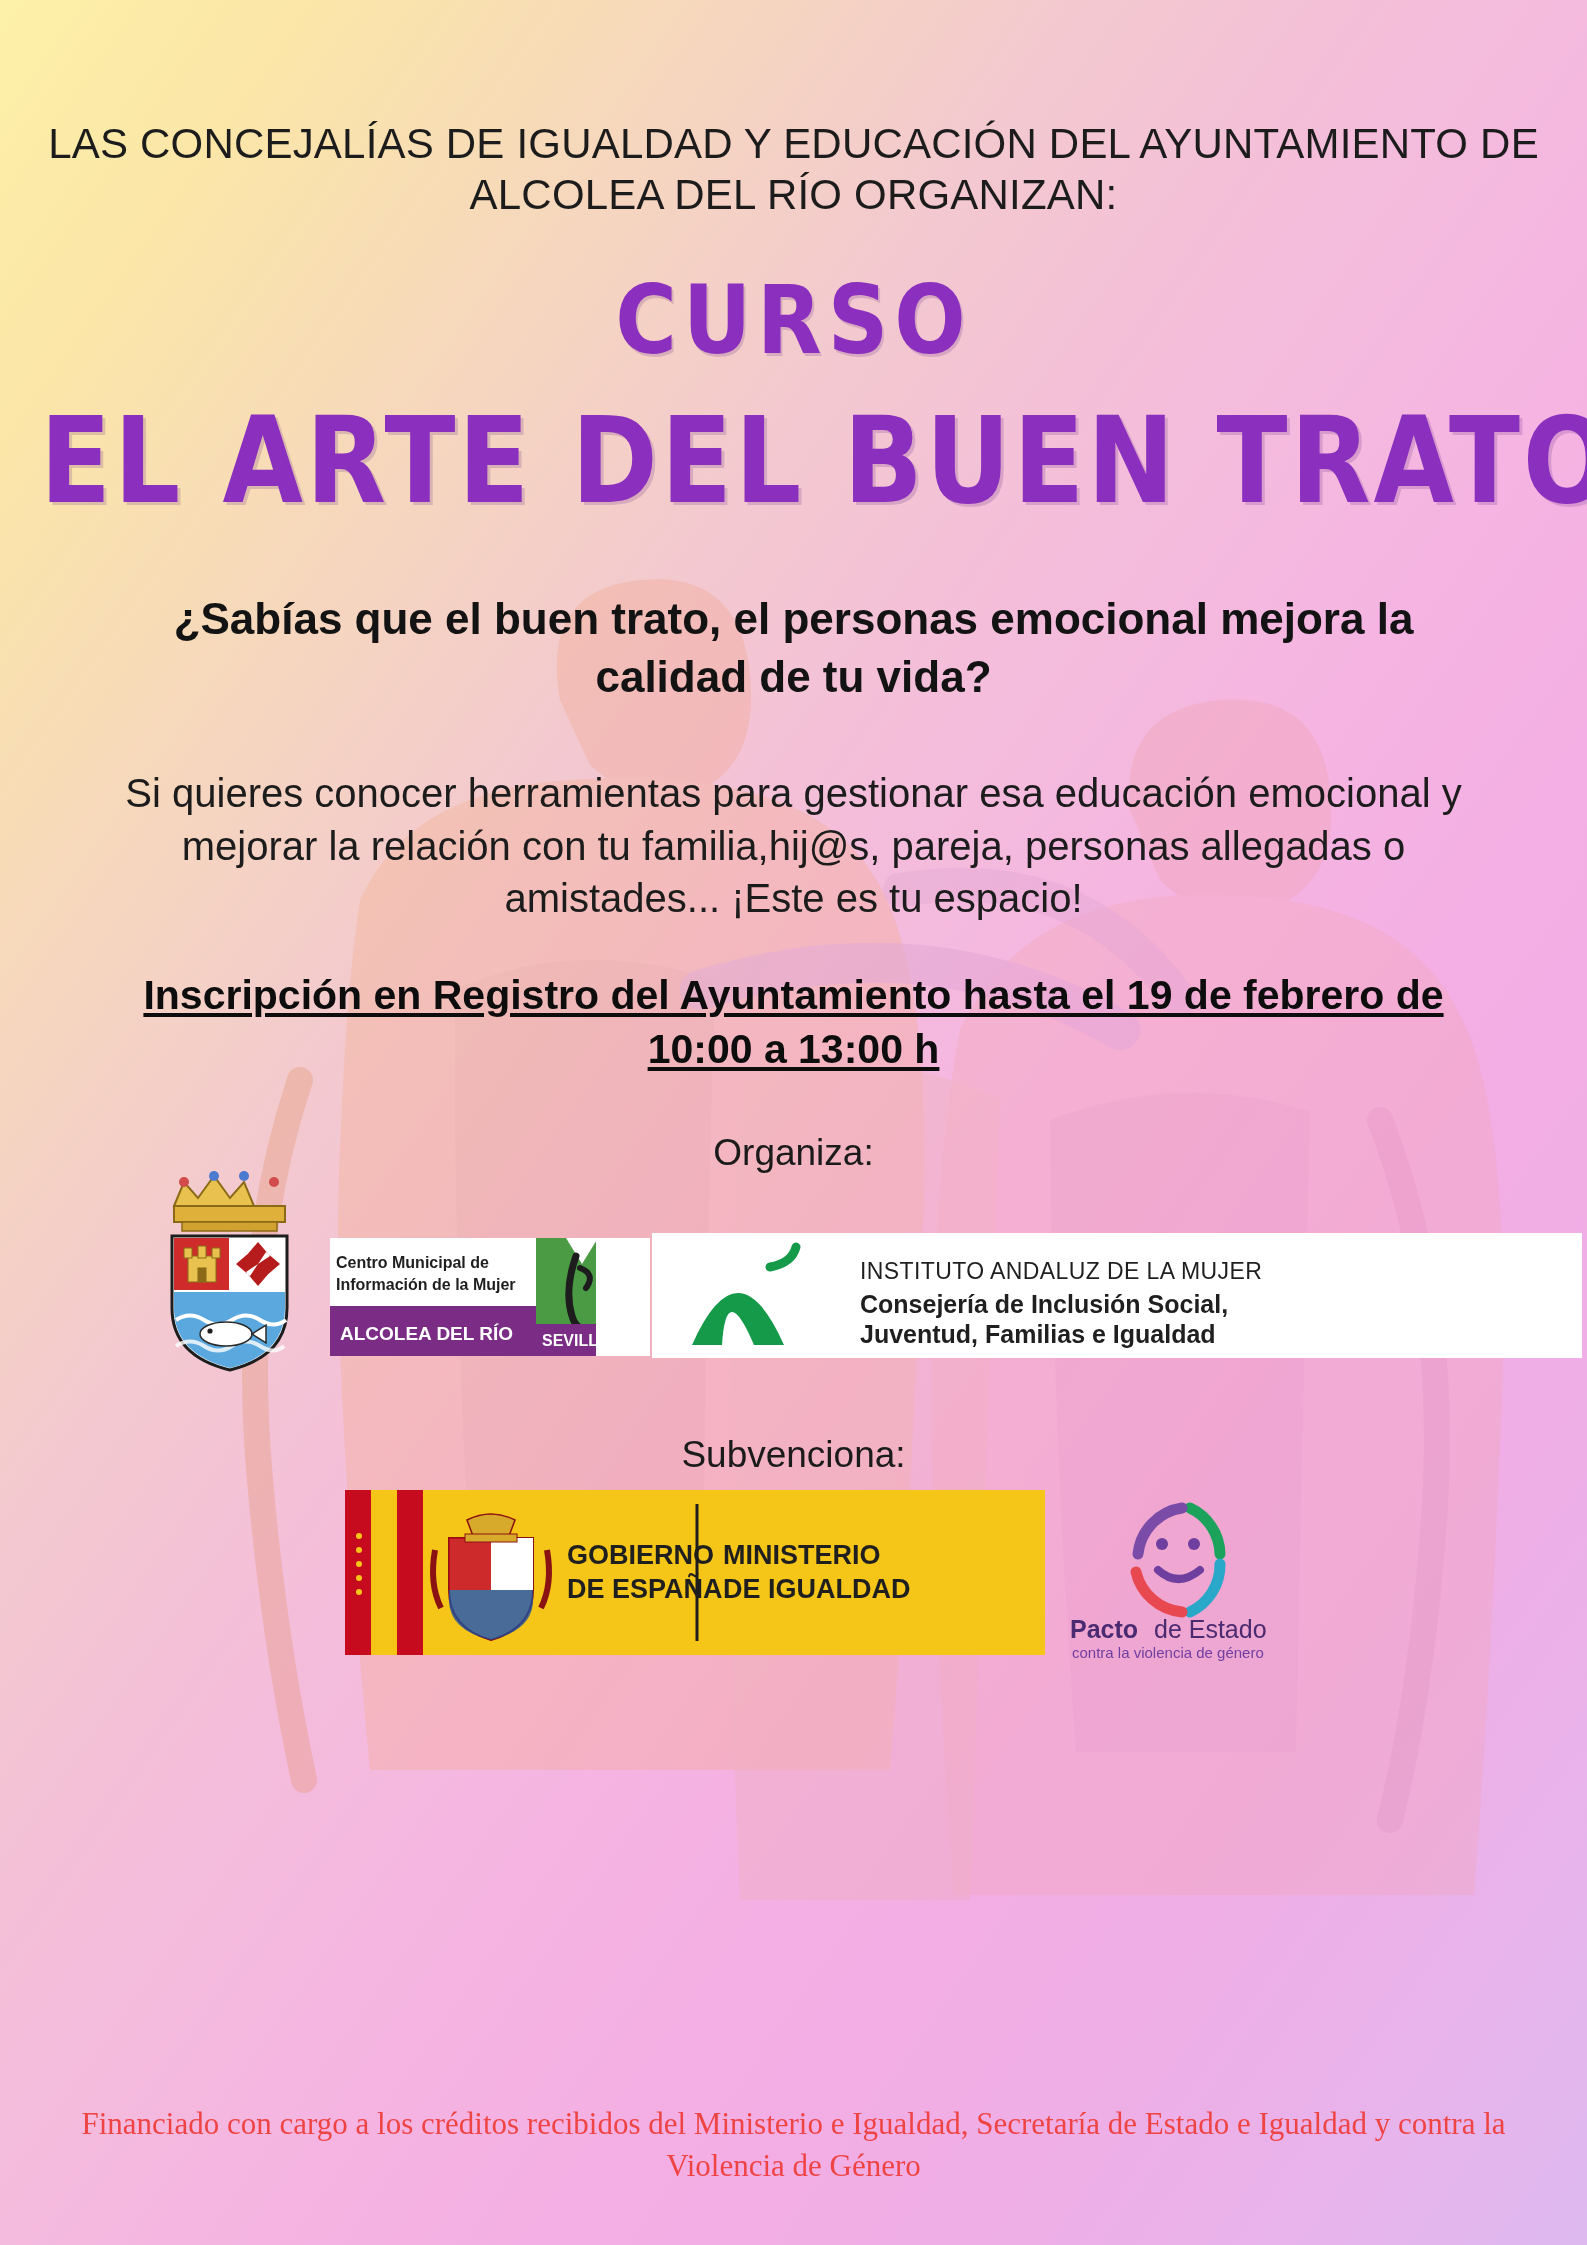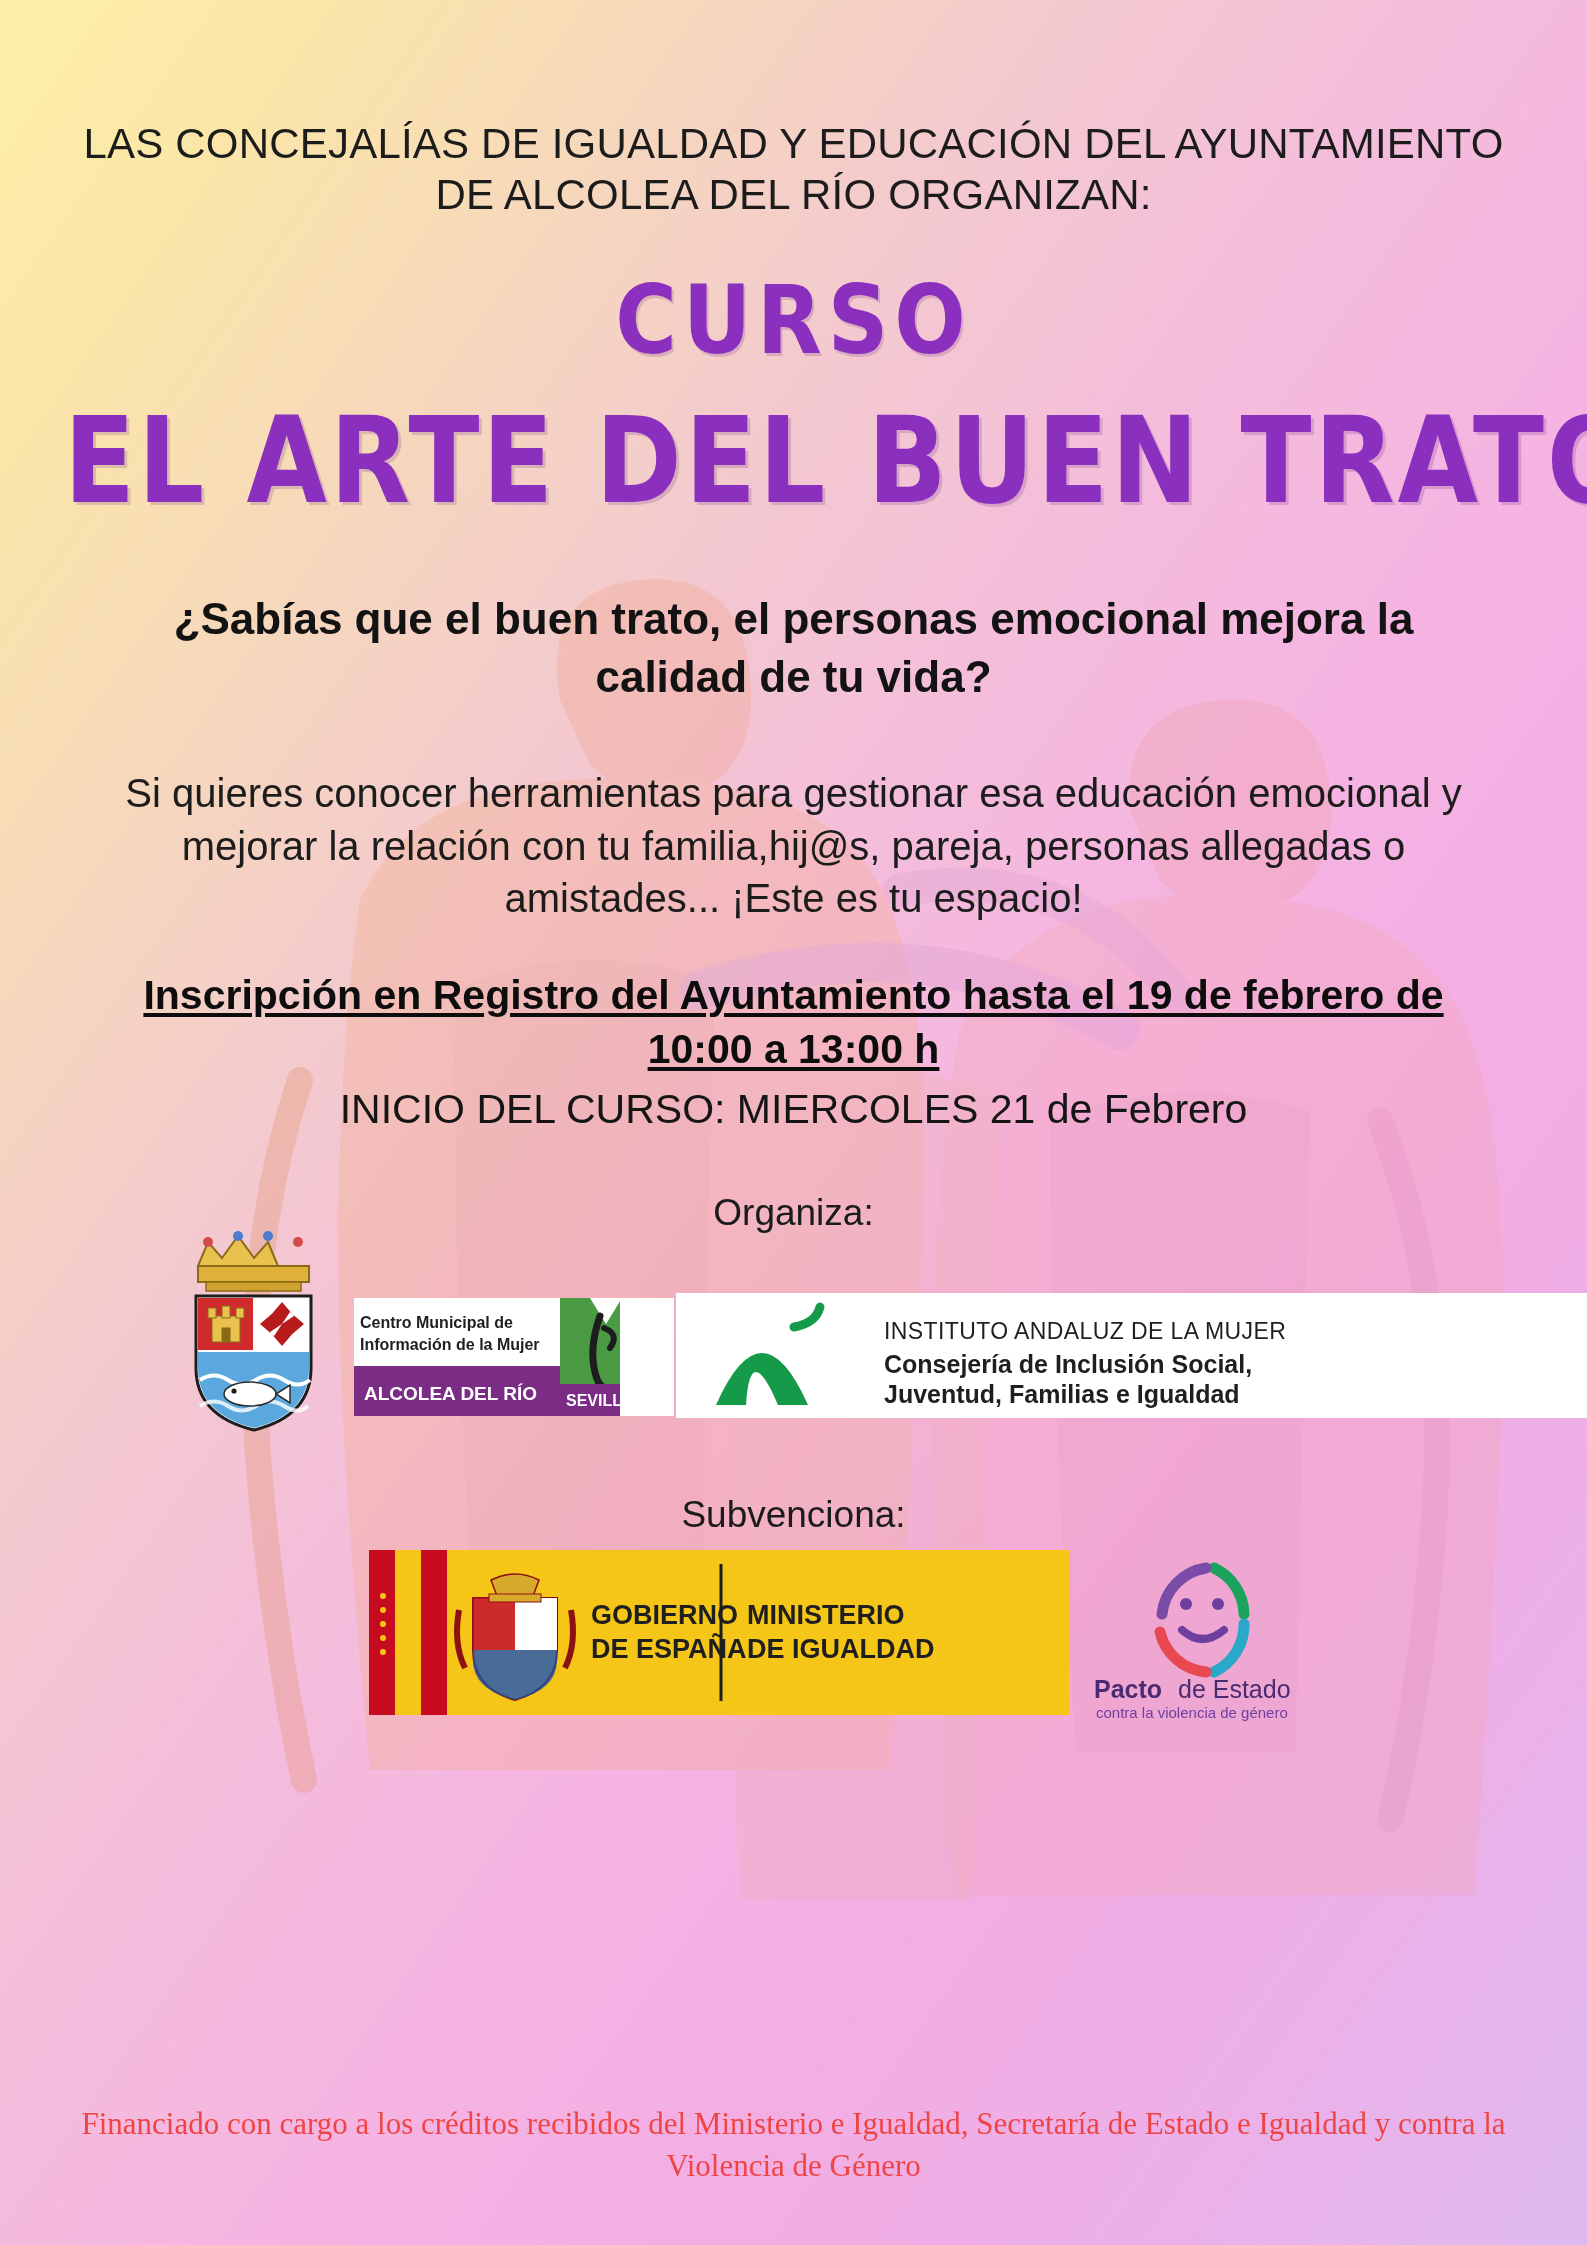--- a/index.html
+++ b/index.html
@@ -36,21 +36,21 @@
     pointer-events: none;
   }
 
   
   .content {
     position: relative;
     z-index: 2;
     width: 1587px;
     height: 2245px;
     box-sizing: border-box;
-    padding: 0 64px;
+    padding: 0 40px;
     text-align: center;
   }
 
   .header-line {
     font-size: 42px;
     color: #1c1c1c;
     line-height: 1.22;
     letter-spacing: 0.2px;
     padding-top: 118px;
     font-weight: 400;
@@ -227,21 +227,20 @@
   <div class="curso-word">CURSO</div>
 
   <div class="title-main">EL ARTE DEL BUEN TRATO</div>
 
   <div class="lead">¿Sabías que el buen trato, el personas emocional mejora la calidad de tu vida?</div>
 
   <div class="body-text">Si quieres conocer herramientas para gestionar esa educación emocional y mejorar la relación con tu familia,hij@s, pareja, personas allegadas o amistades... ¡Este es tu espacio!</div>
 
   <div class="highlight">Inscripción en Registro del Ayuntamiento hasta el 19 de febrero de 10:00 a 13:00 h</div>
 
-  <div class="schedule">INICIO DEL CURSO: MIERCOLES 21 de Febrero</div>
 
   <div class="label-organiza">Organiza:</div>
 
   <div class="logos-row-1">
 
     <svg class="crest" viewBox="0 0 155 215" aria-hidden="true">
 
       <g>
         <path d="M22 46 h111 v16 H22 z" fill="#e0b13a" stroke="#8a6a16" stroke-width="2"></path>
         <path d="M22 46 l10 -24 l14 16 l16 -22 l16 22 l14 -16 l10 24 z" fill="#e8c14e" stroke="#8a6a16" stroke-width="2"></path>

